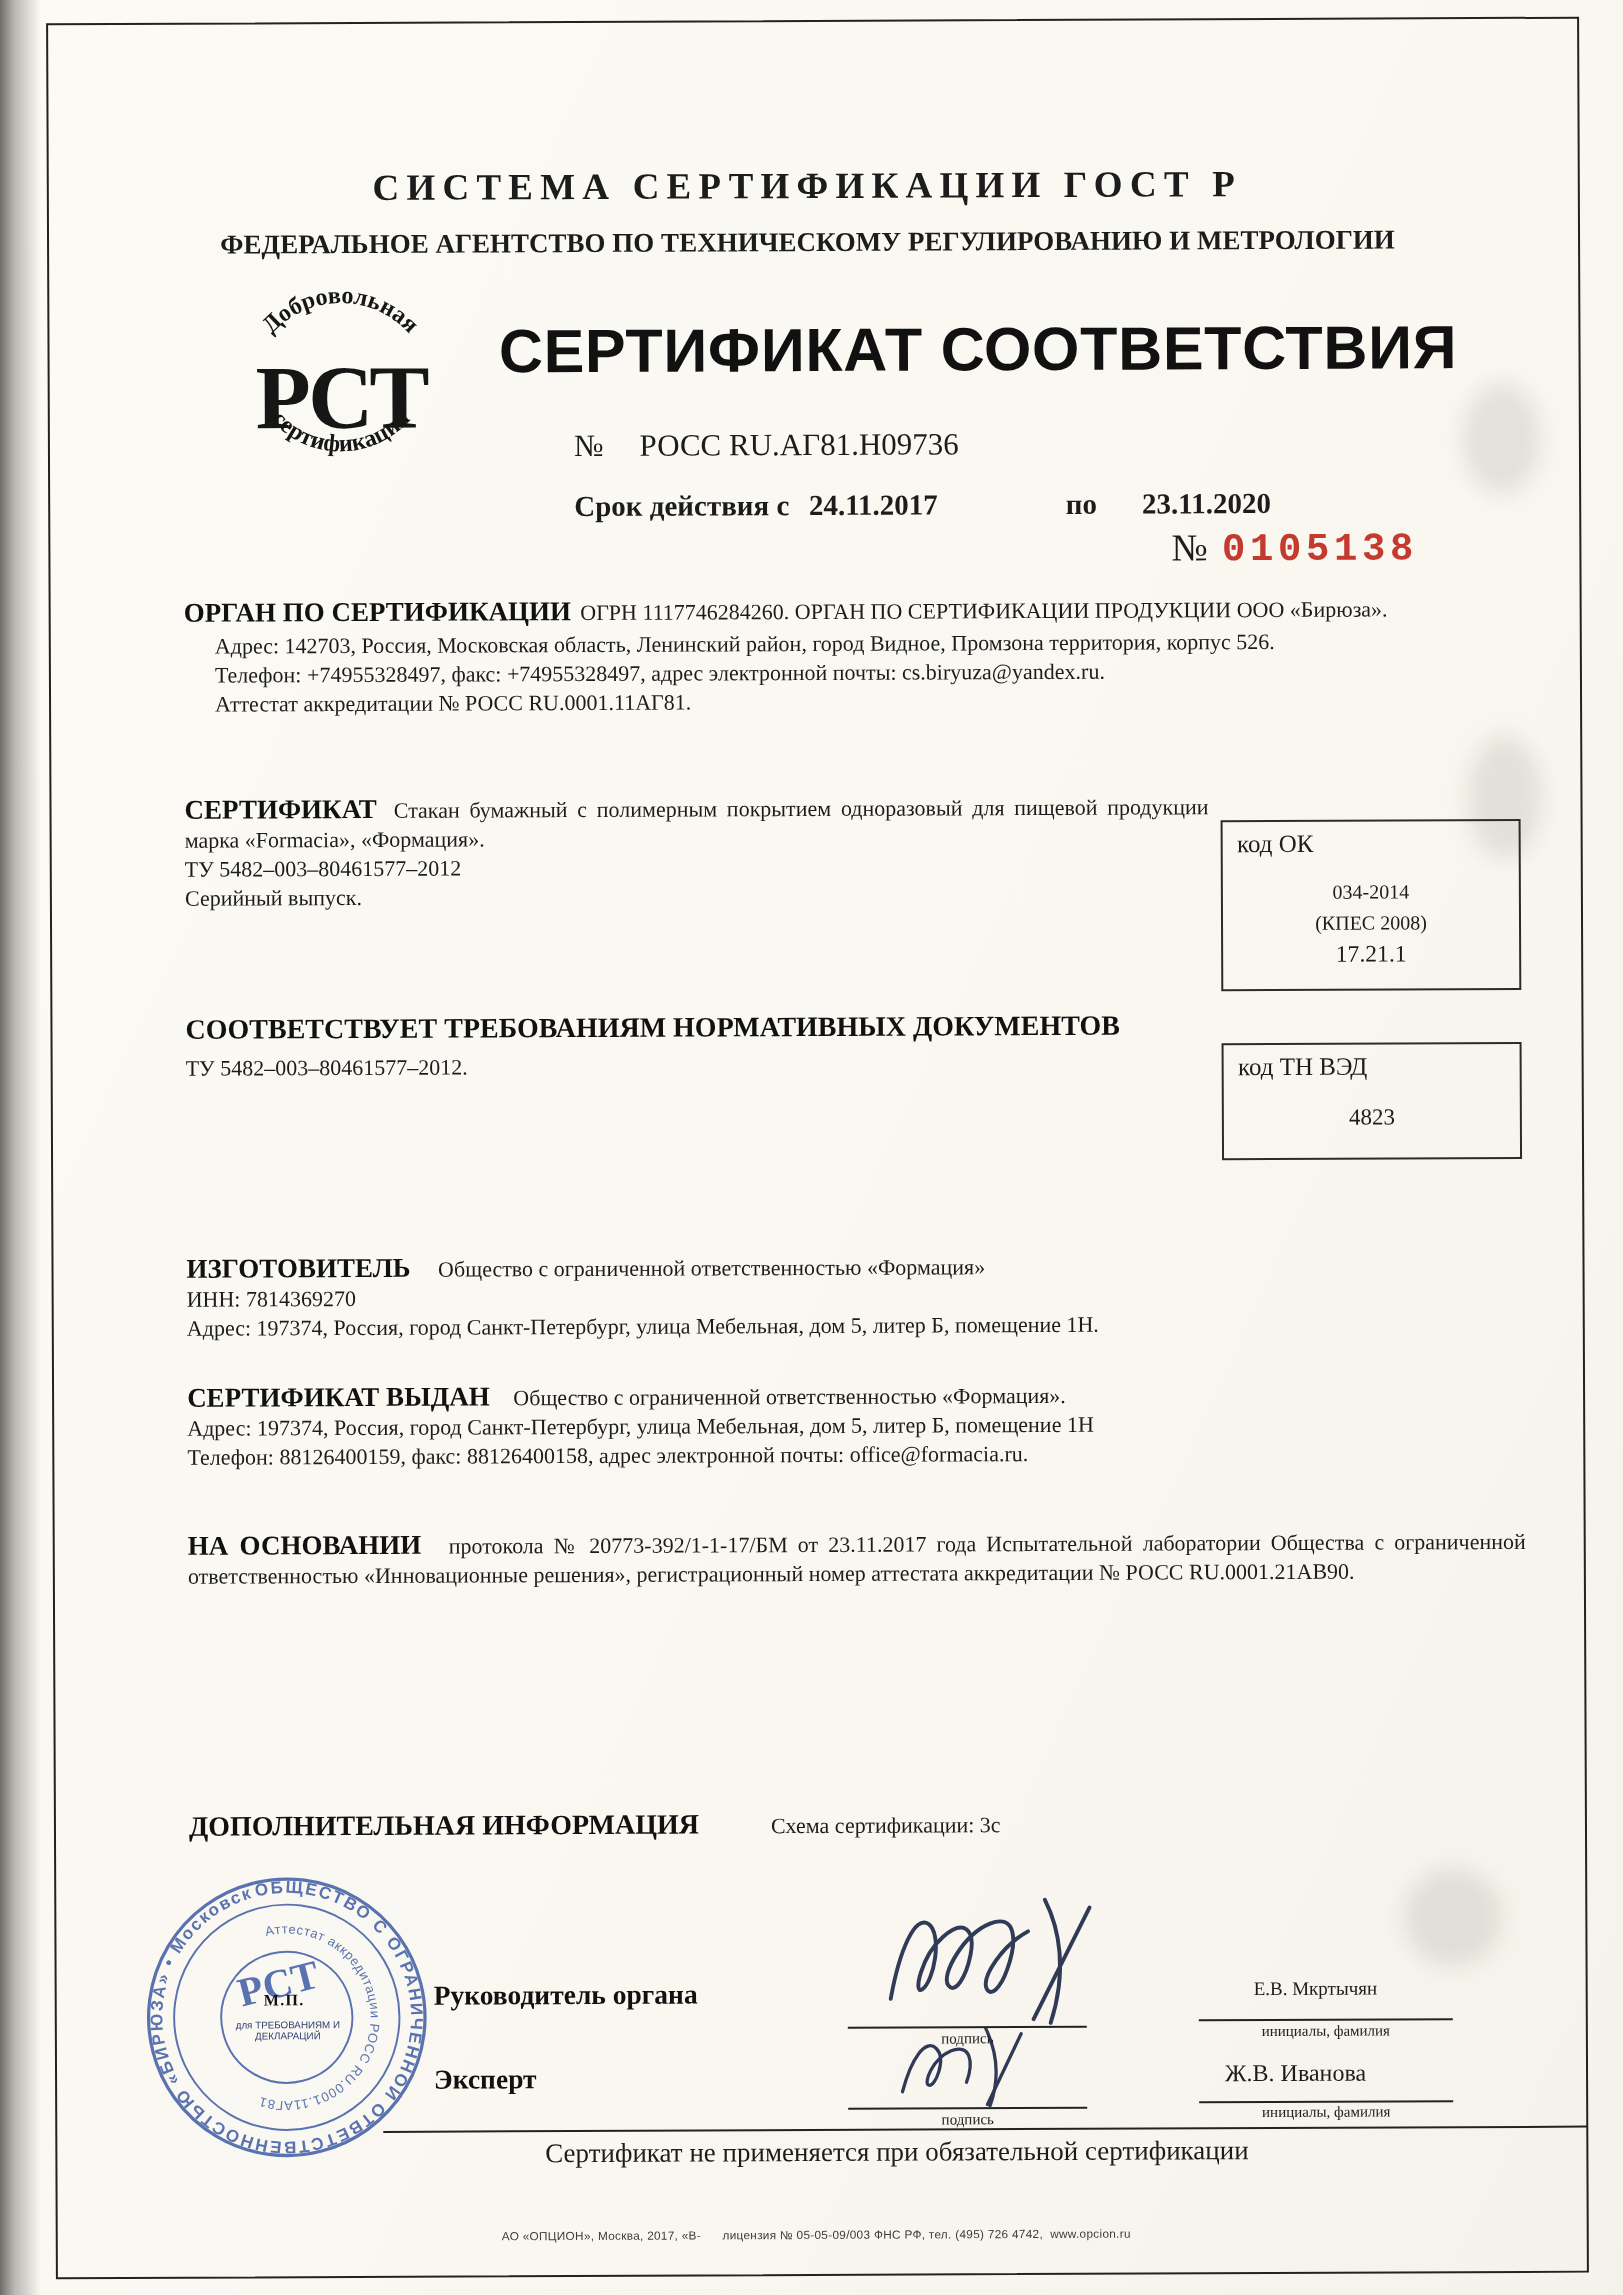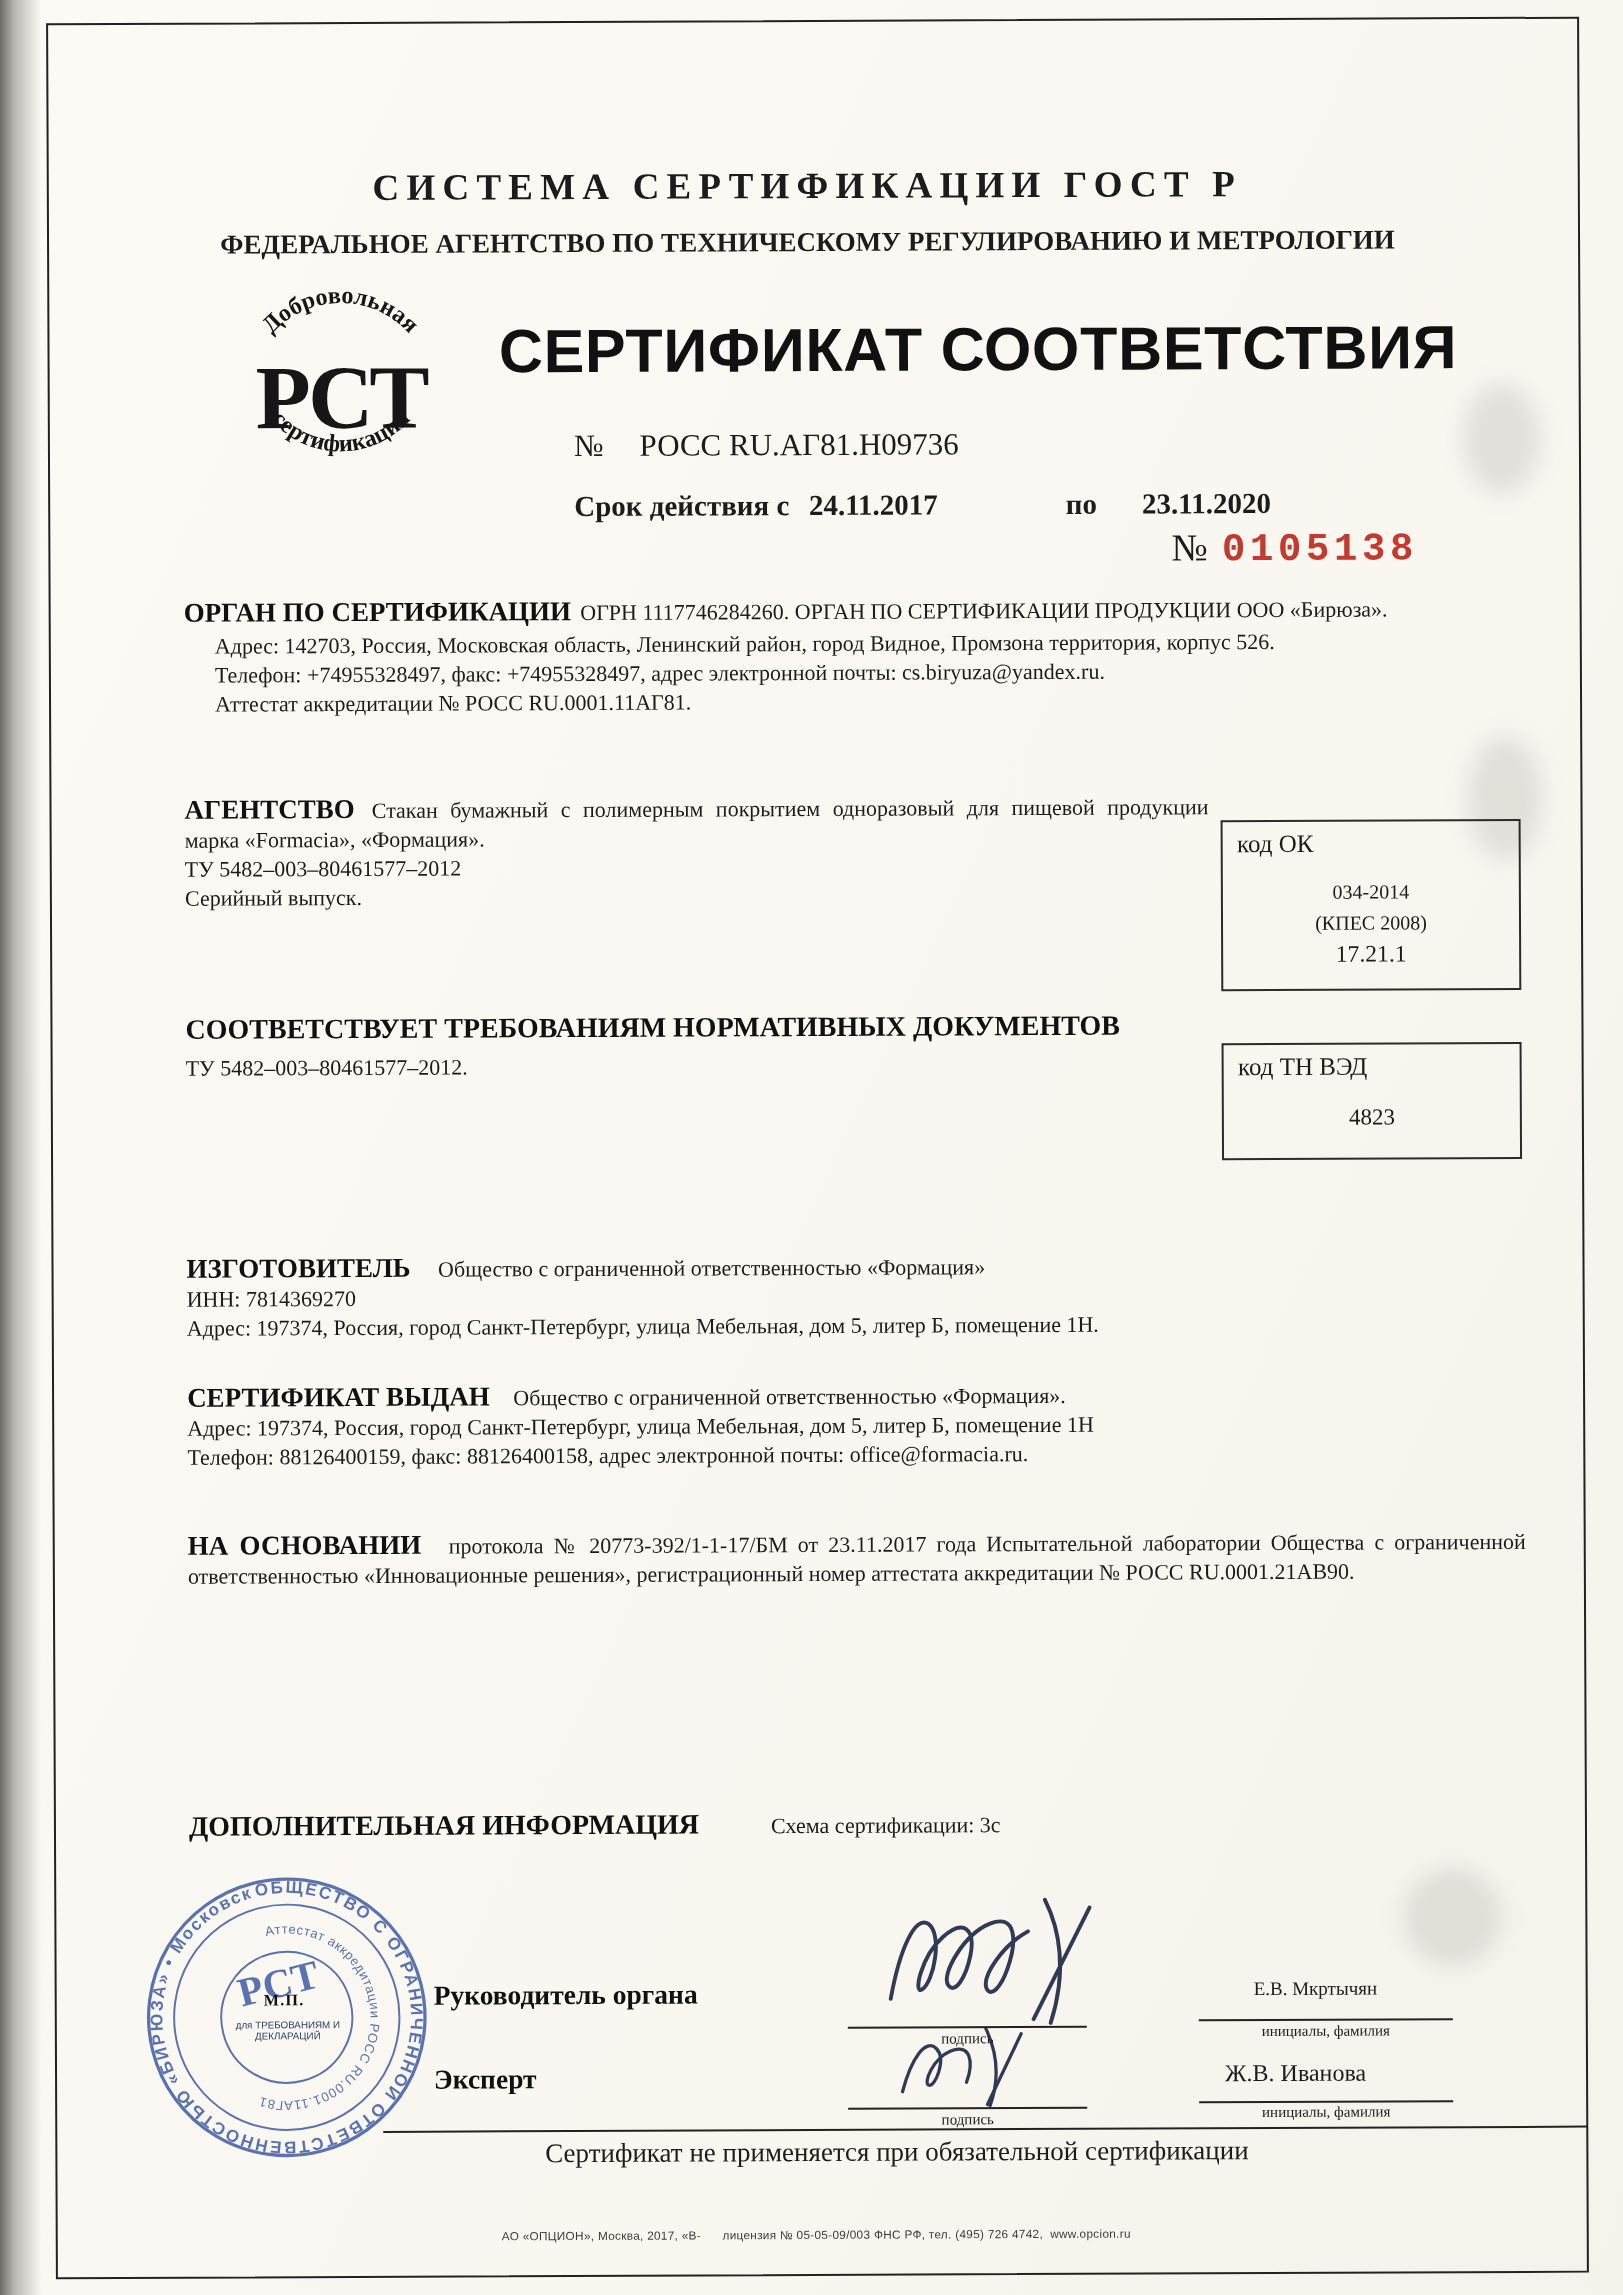--- a/index.html
+++ b/index.html
@@ -145,21 +145,21 @@
       </div>
       <div class="lines bt">
         <div>Адрес: 142703, Россия, Московская область, Ленинский район, город Видное, Промзона территория, корпус 526.</div>
         <div>Телефон: +74955328497, факс: +74955328497, адрес электронной почты: cs.biryuza@yandex.ru.</div>
         <div>Аттестат аккредитации № РОСС RU.0001.11АГ81.</div>
       </div>
     </div>
 
     <div class="sec product">
       <div class="bt firstline">
-        <span class="sec-label">АГЕНТСТВО</span><span>Стакан бумажный с полимерным покрытием одноразовый для пищевой продукции марка «Formacia», «Формация».</span>
+        <span class="sec-label">СЕРТИФИКАТ</span><span>Стакан бумажный с полимерным покрытием одноразовый для пищевой продукции марка «Formacia», «Формация».</span>
       </div>
       <div class="bt">ТУ 5482–003–80461577–2012</div>
       <div class="bt">Серийный выпуск.</div>
     </div>
 
     <div class="codebox box-ok">
       <div class="cb-label">код ОК</div>
       <div class="cb-vals">
         <div>034-2014</div>
         <div>(КПЕС 2008)</div>

